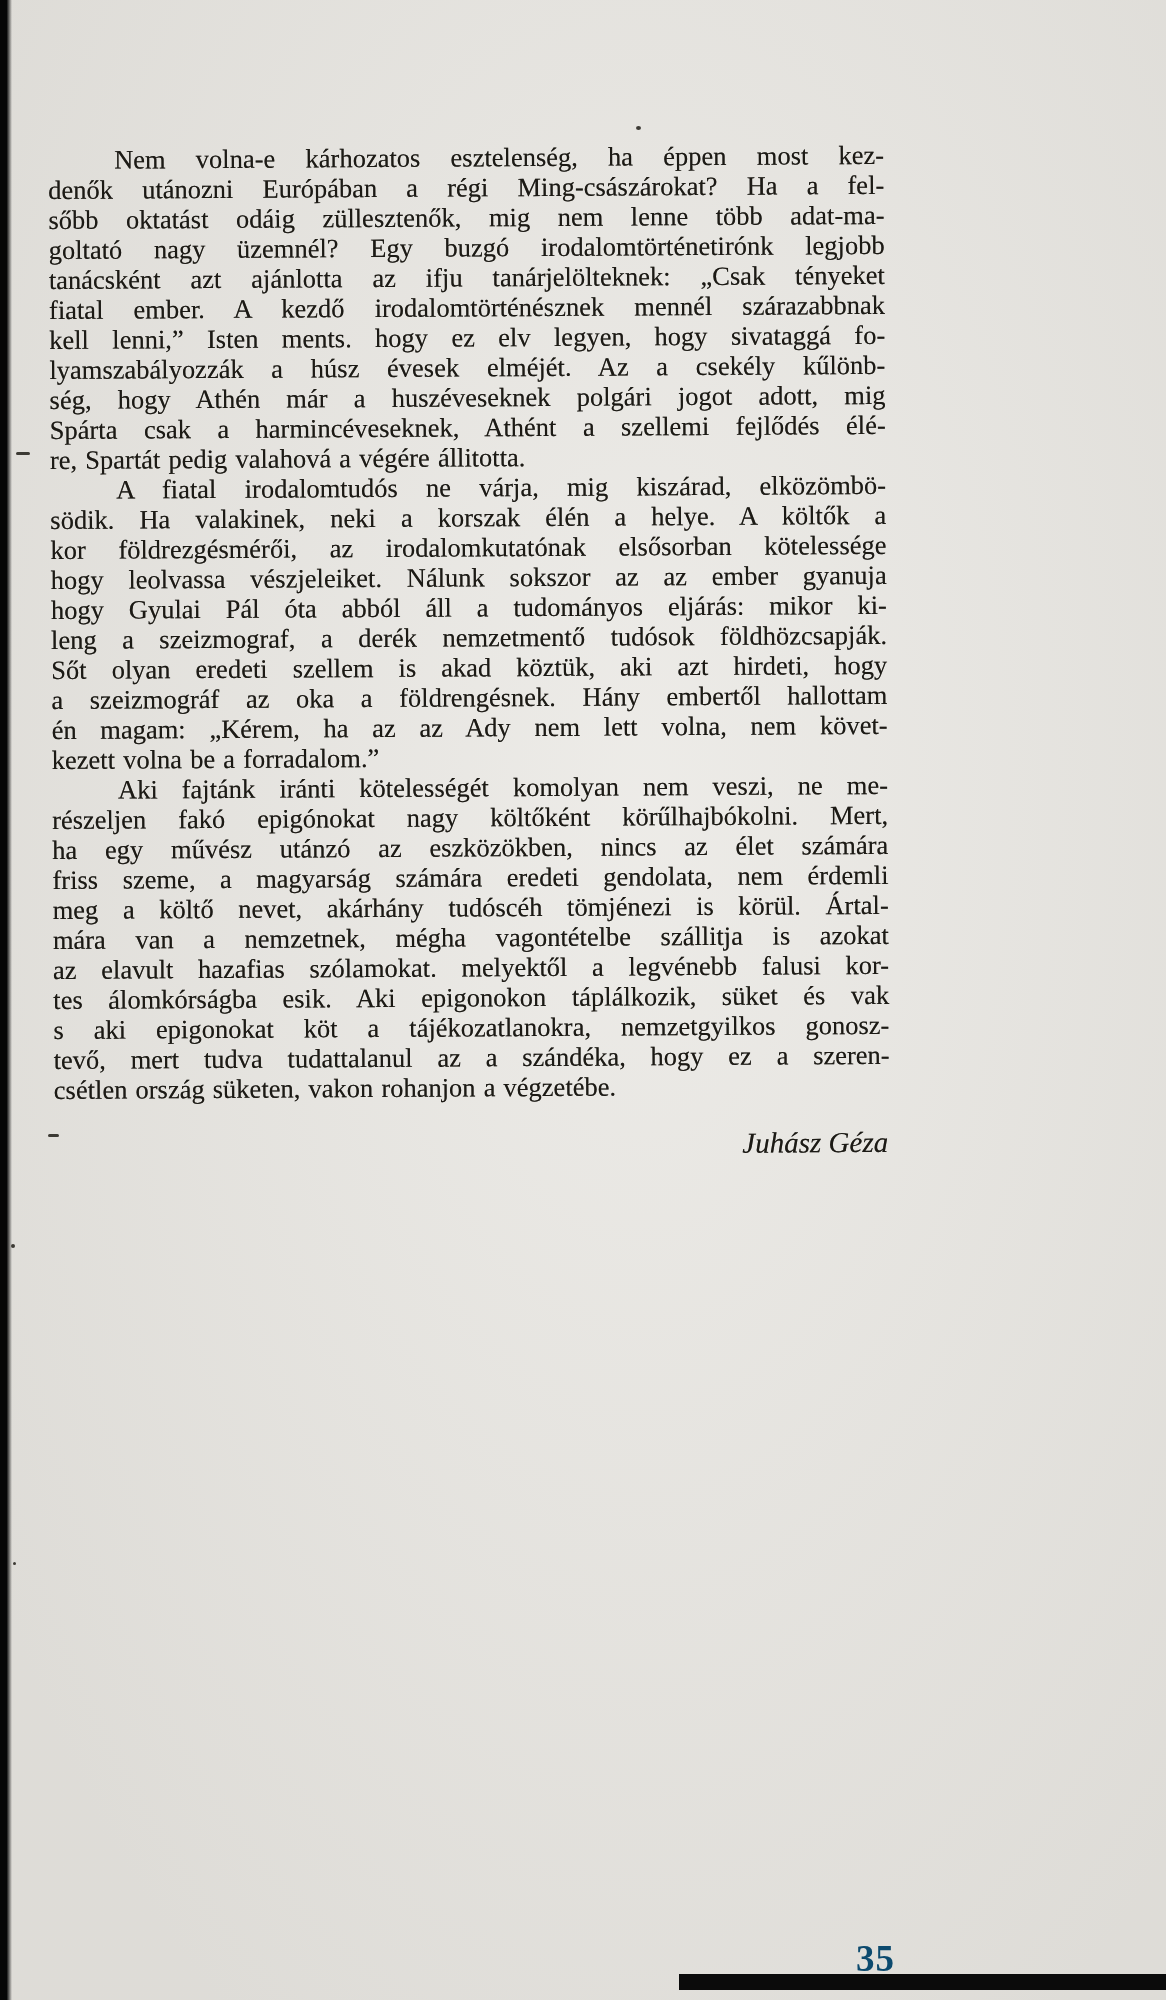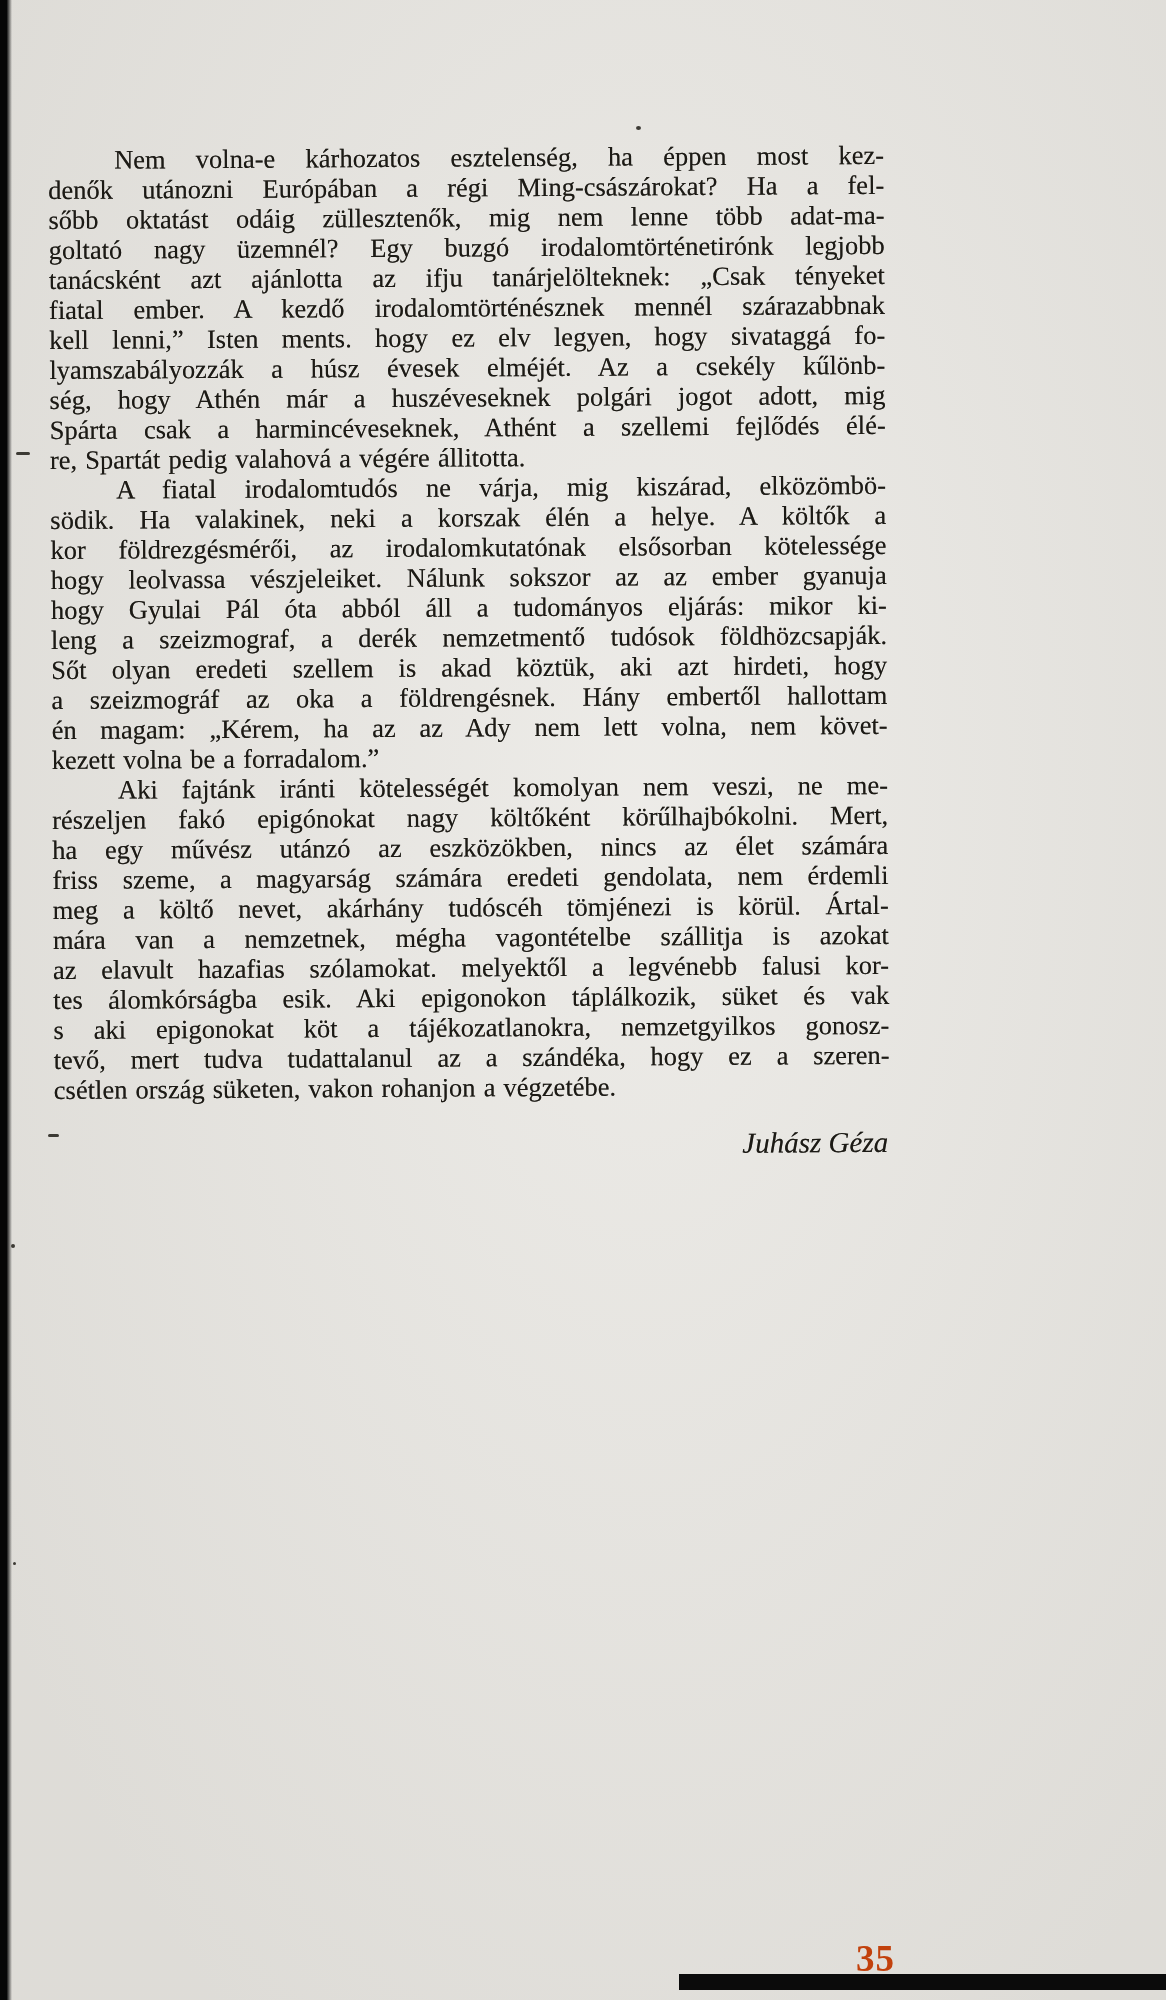--- a/index.html
+++ b/index.html
@@ -56,21 +56,21 @@
     padding-right: 2px;
   }
 
   .page-number {
     position: absolute;
     right: 271px;
     bottom: 20px;
     font-size: 37px;
     font-weight: bold;
     letter-spacing: 1px;
-    color: #c2410c;
+    color: #0c4a6e;
   }
 
   .footer-rule {
     position: absolute;
     right: 0;
     bottom: 10px;
     width: 487px;
     height: 16px;
     background: #0b0b0b;
   }

